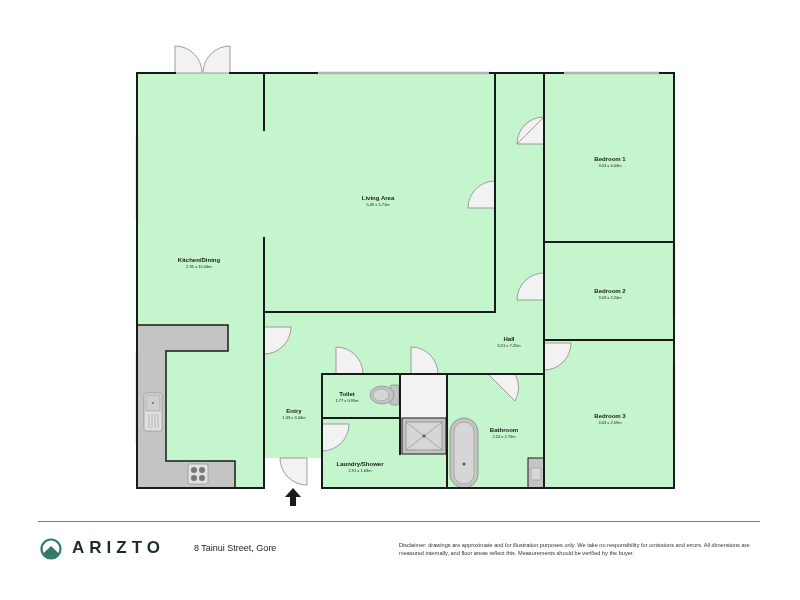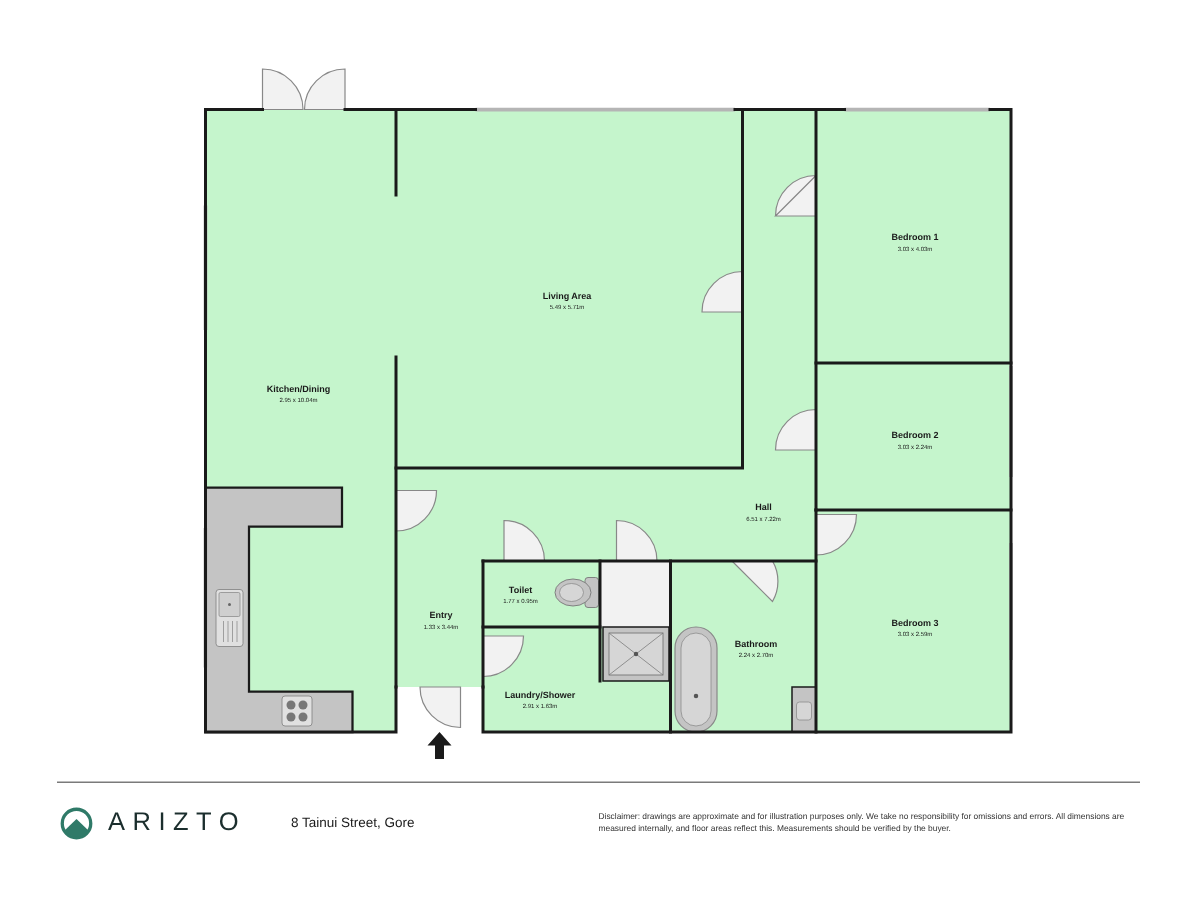--- a/index.html
+++ b/index.html
@@ -3,21 +3,21 @@
 <meta charset="utf-8">
 <style>
   html,body{margin:0;padding:0;background:#ffffff;}
   body{width:800px;height:600px;position:relative;overflow:hidden;font-family:"Liberation Sans",sans-serif;}
   #plan{position:absolute;left:0;top:0;}
   .room-label{position:absolute;text-align:center;transform:translate(-50%,-50%);white-space:nowrap;color:#1a1a1a;}
   .room-name{font-size:6px;font-weight:bold;display:block;line-height:8px;}
   .room-dim{font-size:4px;display:block;line-height:6px;}
   .footer-rule{position:absolute;left:38px;top:521px;width:722px;height:1px;background:#7a7a7a;}
   .logo{position:absolute;left:40px;top:538px;width:22px;height:22px;}
-  .brand{position:absolute;left:72px;top:537px;font-size:17px;letter-spacing:5px;color:#1b2e2d;font-weight:normal;line-height:22px;text-align:right;}
+  .brand{position:absolute;left:72px;top:537px;font-size:17px;letter-spacing:5px;color:#1b2e2d;font-weight:bold;line-height:22px;text-align:right;}
   .address{position:absolute;left:194px;top:542px;font-size:9px;color:#1a1a1a;line-height:12px;}
   .disclaimer{position:absolute;left:399px;top:541px;width:370px;font-size:5.6px;color:#333;line-height:8px;}
 </style>
 </head>
 <body>
 
 <svg id="plan" width="800" height="520" viewBox="0 0 800 520">
 
   <g fill="#c5f5cc">
     <rect x="137" y="73" width="537" height="415"></rect>

